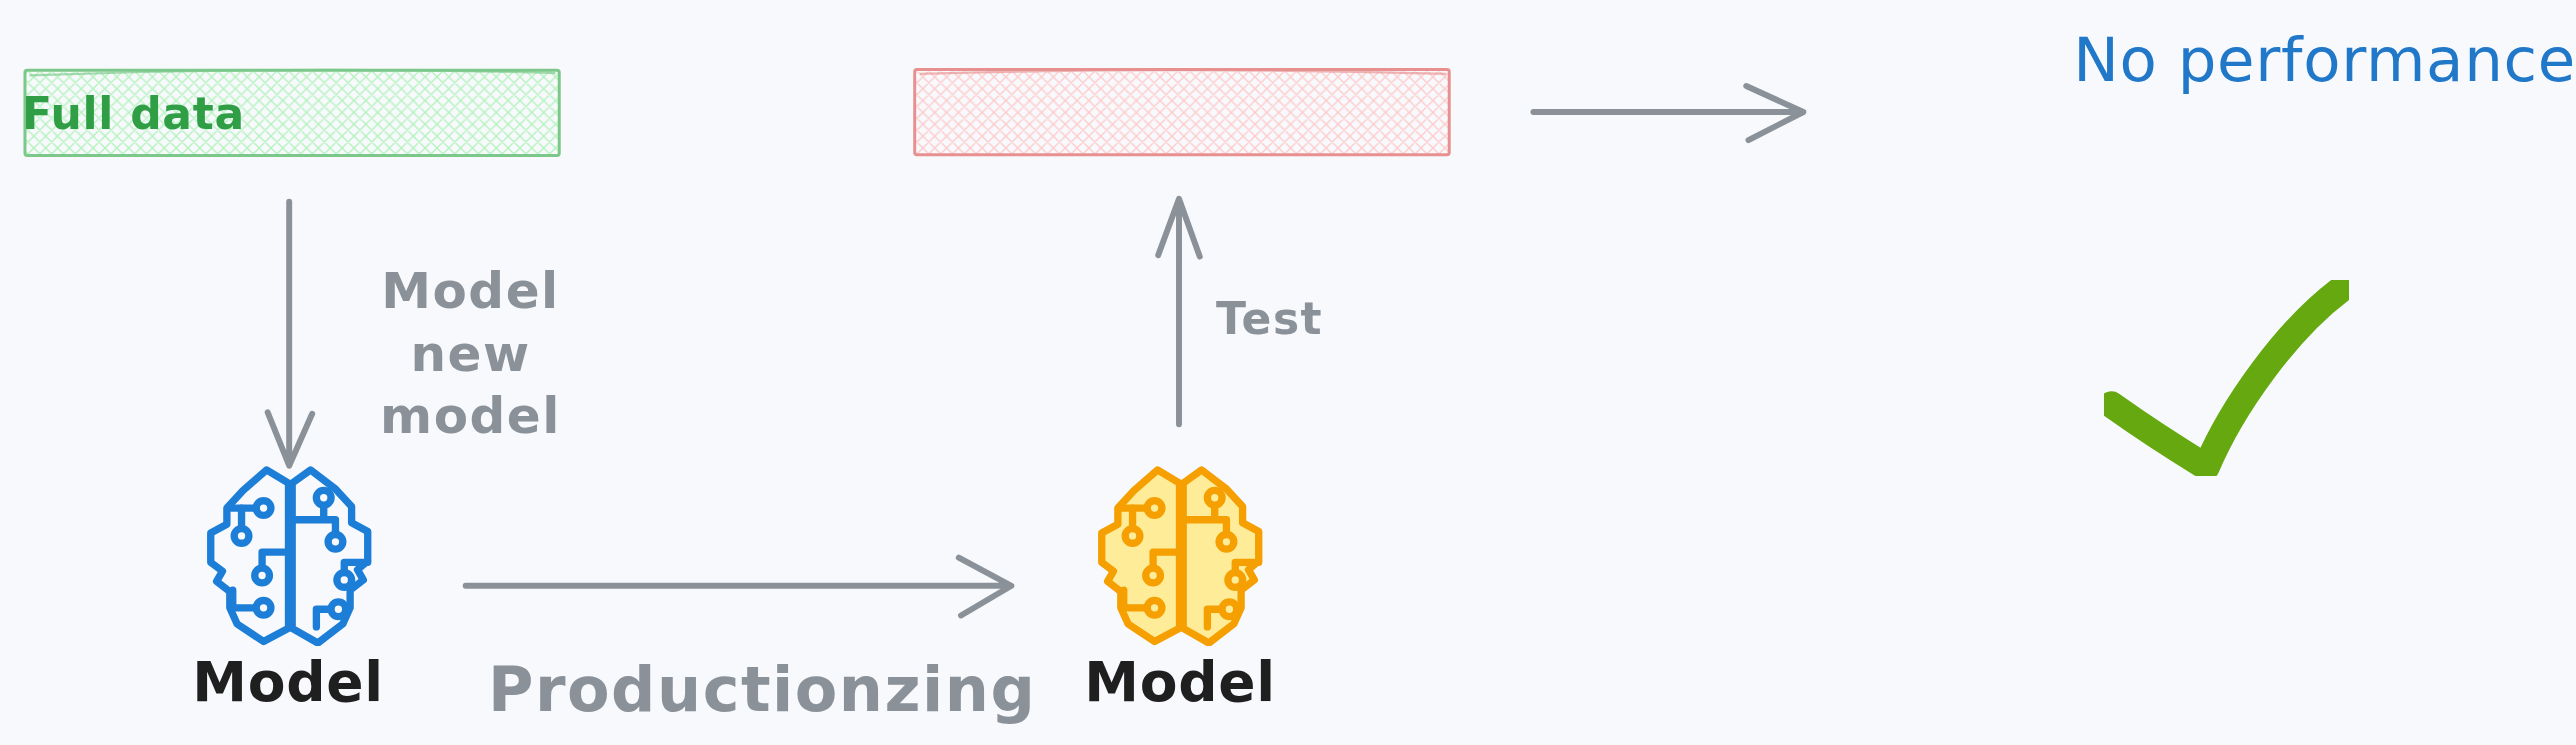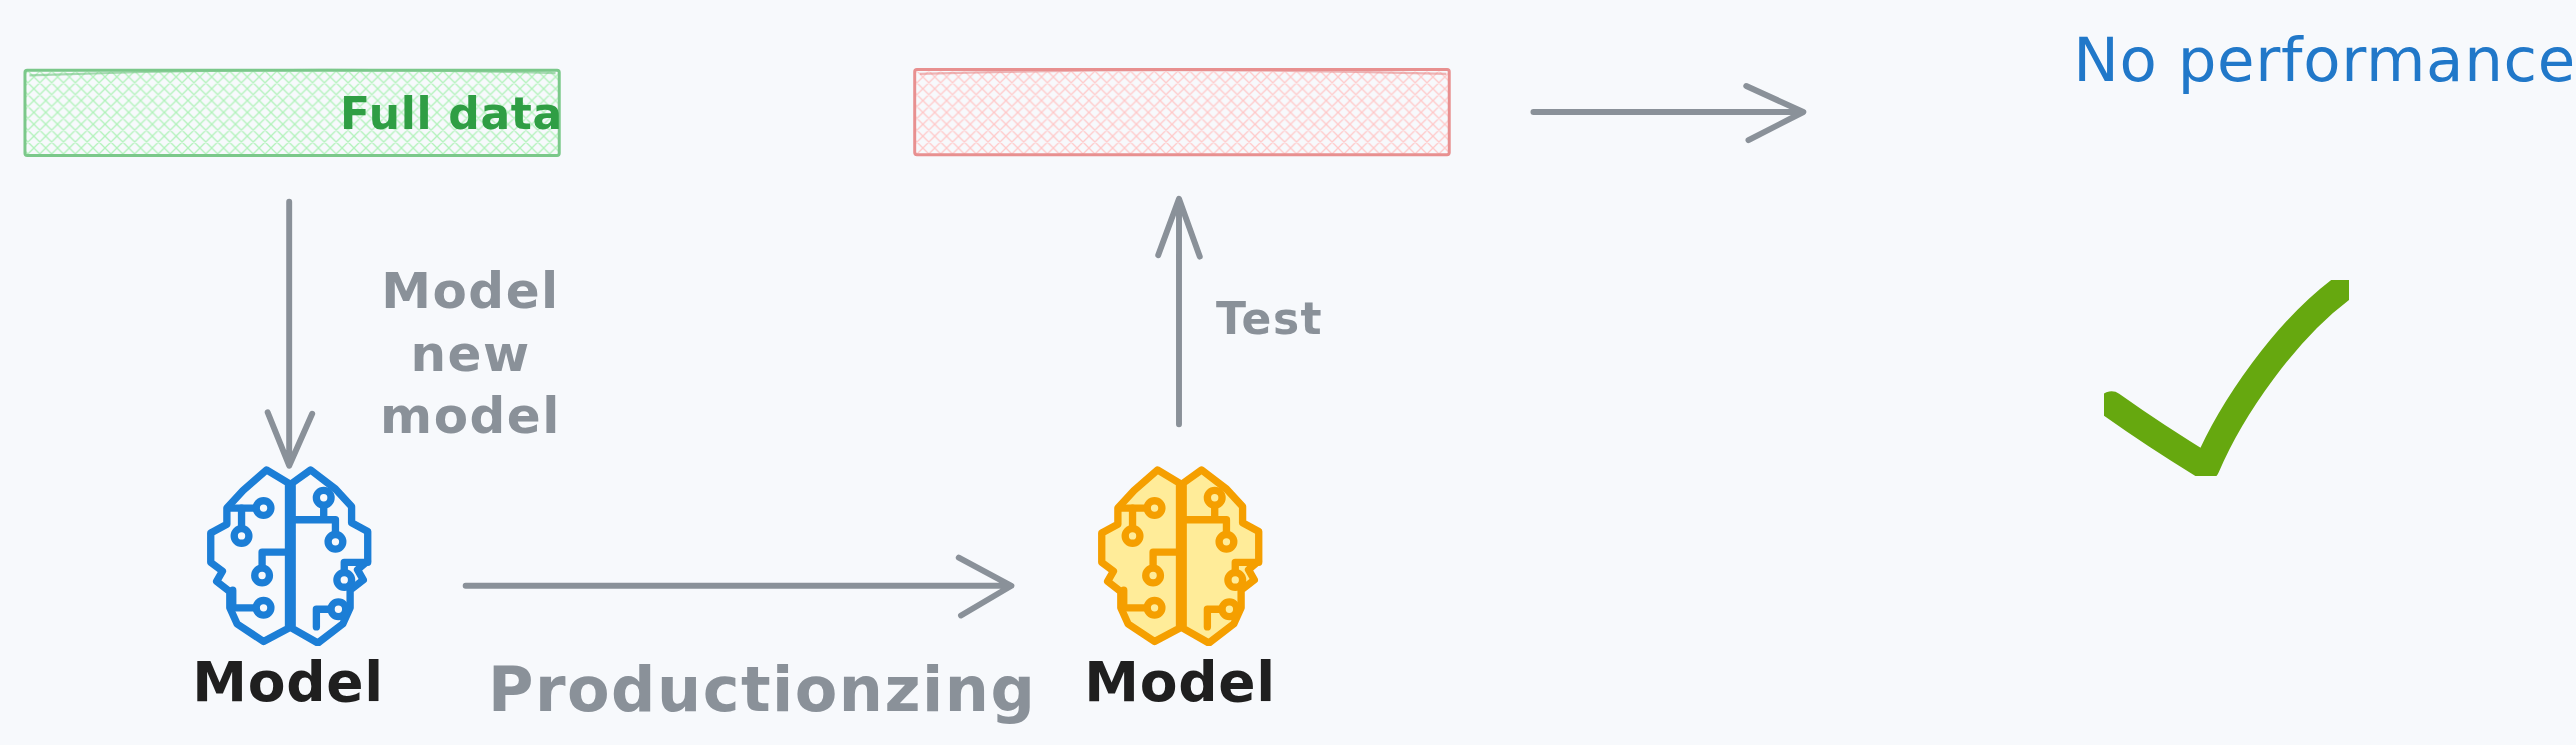--- a/index.html
+++ b/index.html
@@ -10,21 +10,21 @@
     --orange:#f59f00; --orange-fill:#ffec99; --check:#66a80f;
   }
   html,body{margin:0;padding:0;}
   .canvas{
     position:relative; width:2576px; height:746px;
     background:var(--bg);
     font-family:"DejaVu Sans", sans-serif;
     overflow:hidden;
   }
   .abs{position:absolute;}
-  .node-box{display:flex;align-items:center;justify-content:flex-end;}
+  .node-box{display:flex;align-items:center;justify-content:flex-start;}
   .node-box svg{position:absolute;inset:0;}
   .node-label{position:relative;z-index:2;font-weight:bold;letter-spacing:0.7px;}
   .green-label{color:var(--green);font-size:44px;}
   .red-label{color:var(--red);font-size:43px;}
   .edge-label{color:var(--gray);font-weight:bold;text-align:center;letter-spacing:1.5px;line-height:1.25;}
   .model-label{color:var(--ink);font-weight:bold;font-size:55px;text-align:center;letter-spacing:0.7px;}
   .outcome-text{
     color:var(--blue);font-weight:normal;font-size:61px;line-height:1.28;
     text-align:right;letter-spacing:0.7px;
   }

